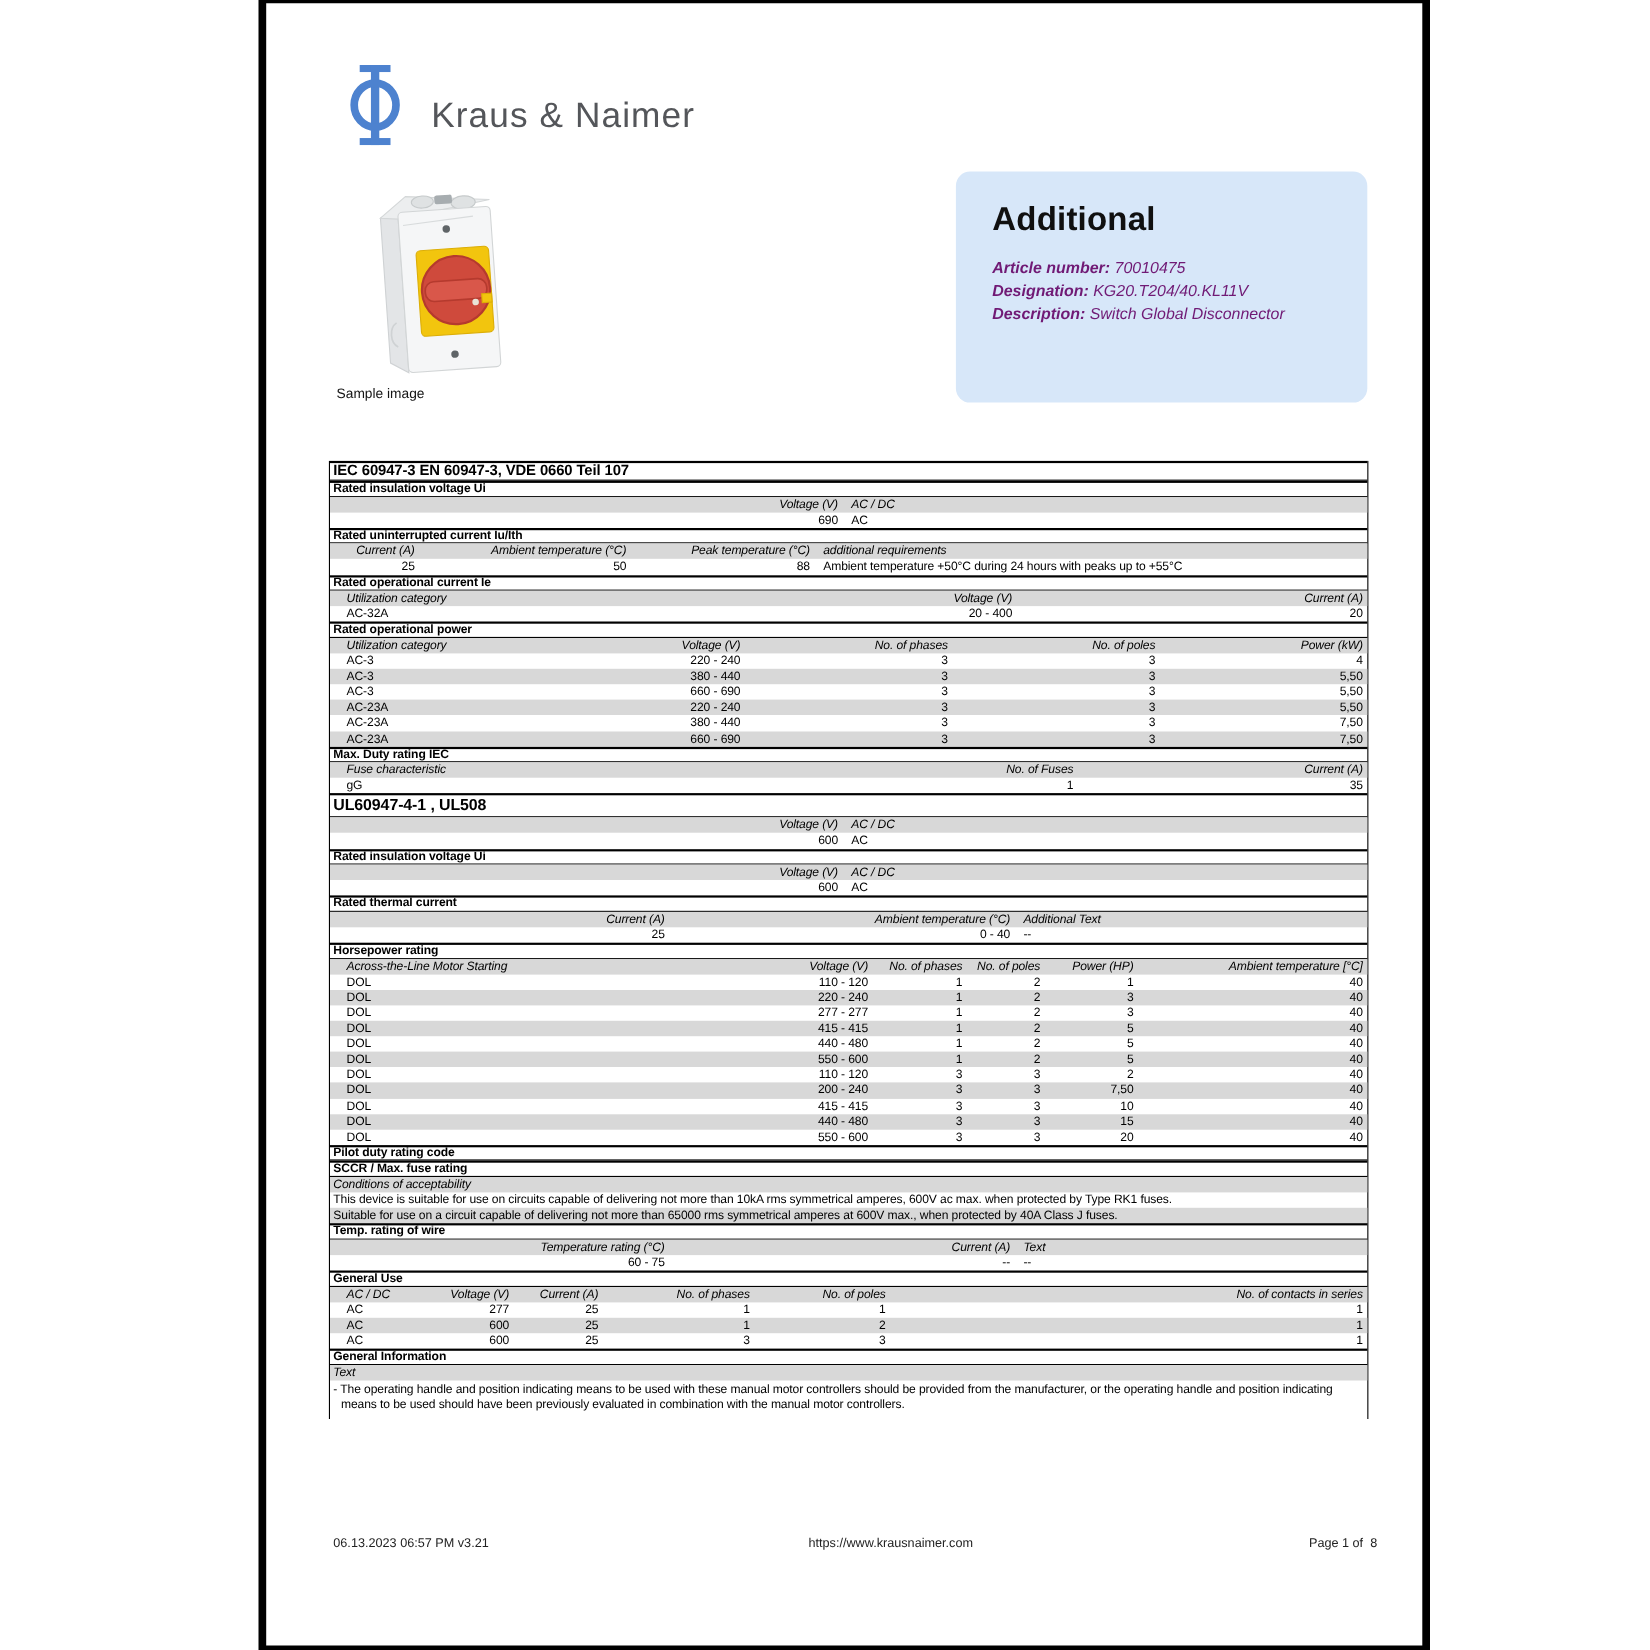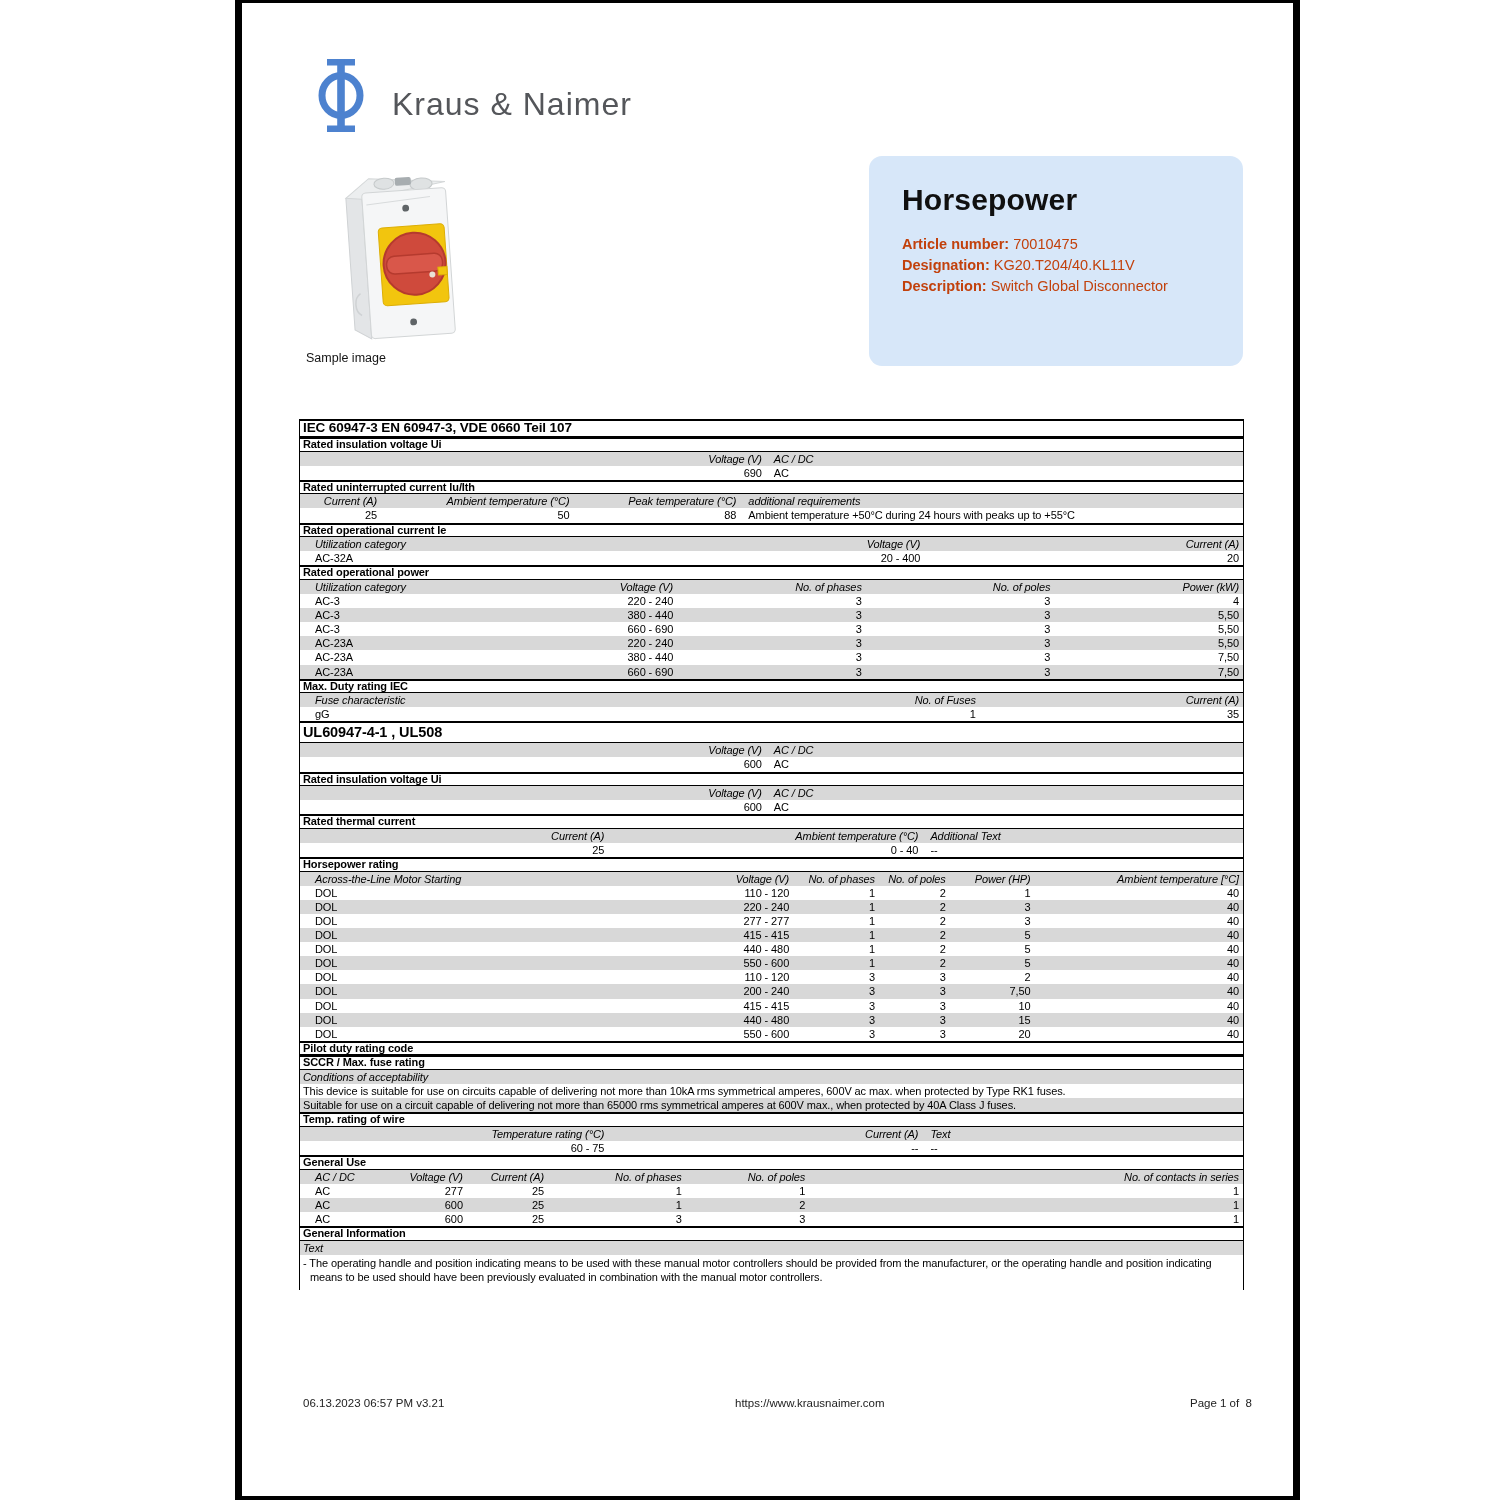--- a/index.html
+++ b/index.html
@@ -20,21 +20,21 @@
   }
   
   .product{position:absolute;left:318px;top:161px;width:124px;height:188px;}
   .sample-label{position:absolute;left:290px;top:351px;font-size:12.5px;color:#141414;}
   
   .panel{
     position:absolute;left:853px;top:156px;width:374px;height:210px;background:#d7e7f9;
     border-radius:13px;box-sizing:border-box;padding:27px 20px 0 33px;
   }
   .panel-title{font-size:30px;font-weight:bold;color:#101010;margin:0 0 17px 0;letter-spacing:0.2px;}
-  .panel-field{font-size:14.5px;line-height:21px;color:#c2410c;white-space:nowrap;}
+  .panel-field{font-size:14.5px;line-height:21px;color:#701a75;white-space:nowrap;font-style:italic;}
   .panel-field b{font-weight:bold;}
   
   .spec-table{
     position:absolute;left:283px;top:419px;width:945px;box-sizing:border-box;
     border-left:1px solid #000;border-right:1px solid #000;
     font-size:11px;letter-spacing:-0.1px;
   }
   .trow{display:flex;box-sizing:border-box;height:14.1px;line-height:14.2px;overflow:hidden;white-space:nowrap;}
   .trow.h1{
     display:block;font-weight:bold;font-size:13.5px;height:18px;line-height:14.5px;
@@ -100,21 +100,21 @@
       <circle cx="80" cy="104" r="31" fill="#cf4a3c"></circle>
       <circle cx="80" cy="104" r="31" fill="none" stroke="#b53a2e" stroke-width="2"></circle>
       <rect x="52" y="95" width="56" height="18" rx="8" fill="#d9574a" stroke="#b53a2e" stroke-width="1.5"></rect>
       <rect x="103" y="109" width="9" height="8" fill="#f2c50e" stroke="#dcae06" stroke-width="1"></rect>
       <circle cx="97" cy="116" r="3" fill="#e9e3d6"></circle>
     </g>
   </svg>
   <div class="sample-label">Sample image</div>
 
   <div class="panel">
-    <div class="panel-title">Horsepower</div>
+    <div class="panel-title">Additional</div>
     <div class="panel-field"><b>Article number:</b> <span>70010475</span></div>
     <div class="panel-field"><b>Designation:</b> <span>KG20.T204/40.KL11V</span></div>
     <div class="panel-field"><b>Description:</b> <span>Switch Global Disconnector</span></div>
   </div>
 
   <div class="spec-table">
       <div class="trow h1">IEC 60947-3 EN 60947-3, VDE 0660 Teil 107</div>
       <div class="trow title">Rated insulation voltage Ui</div>
       <div class="trow cols bg-gray it">
         <div class="tcell r" style="width: 49.4%;">Voltage (V)</div>

